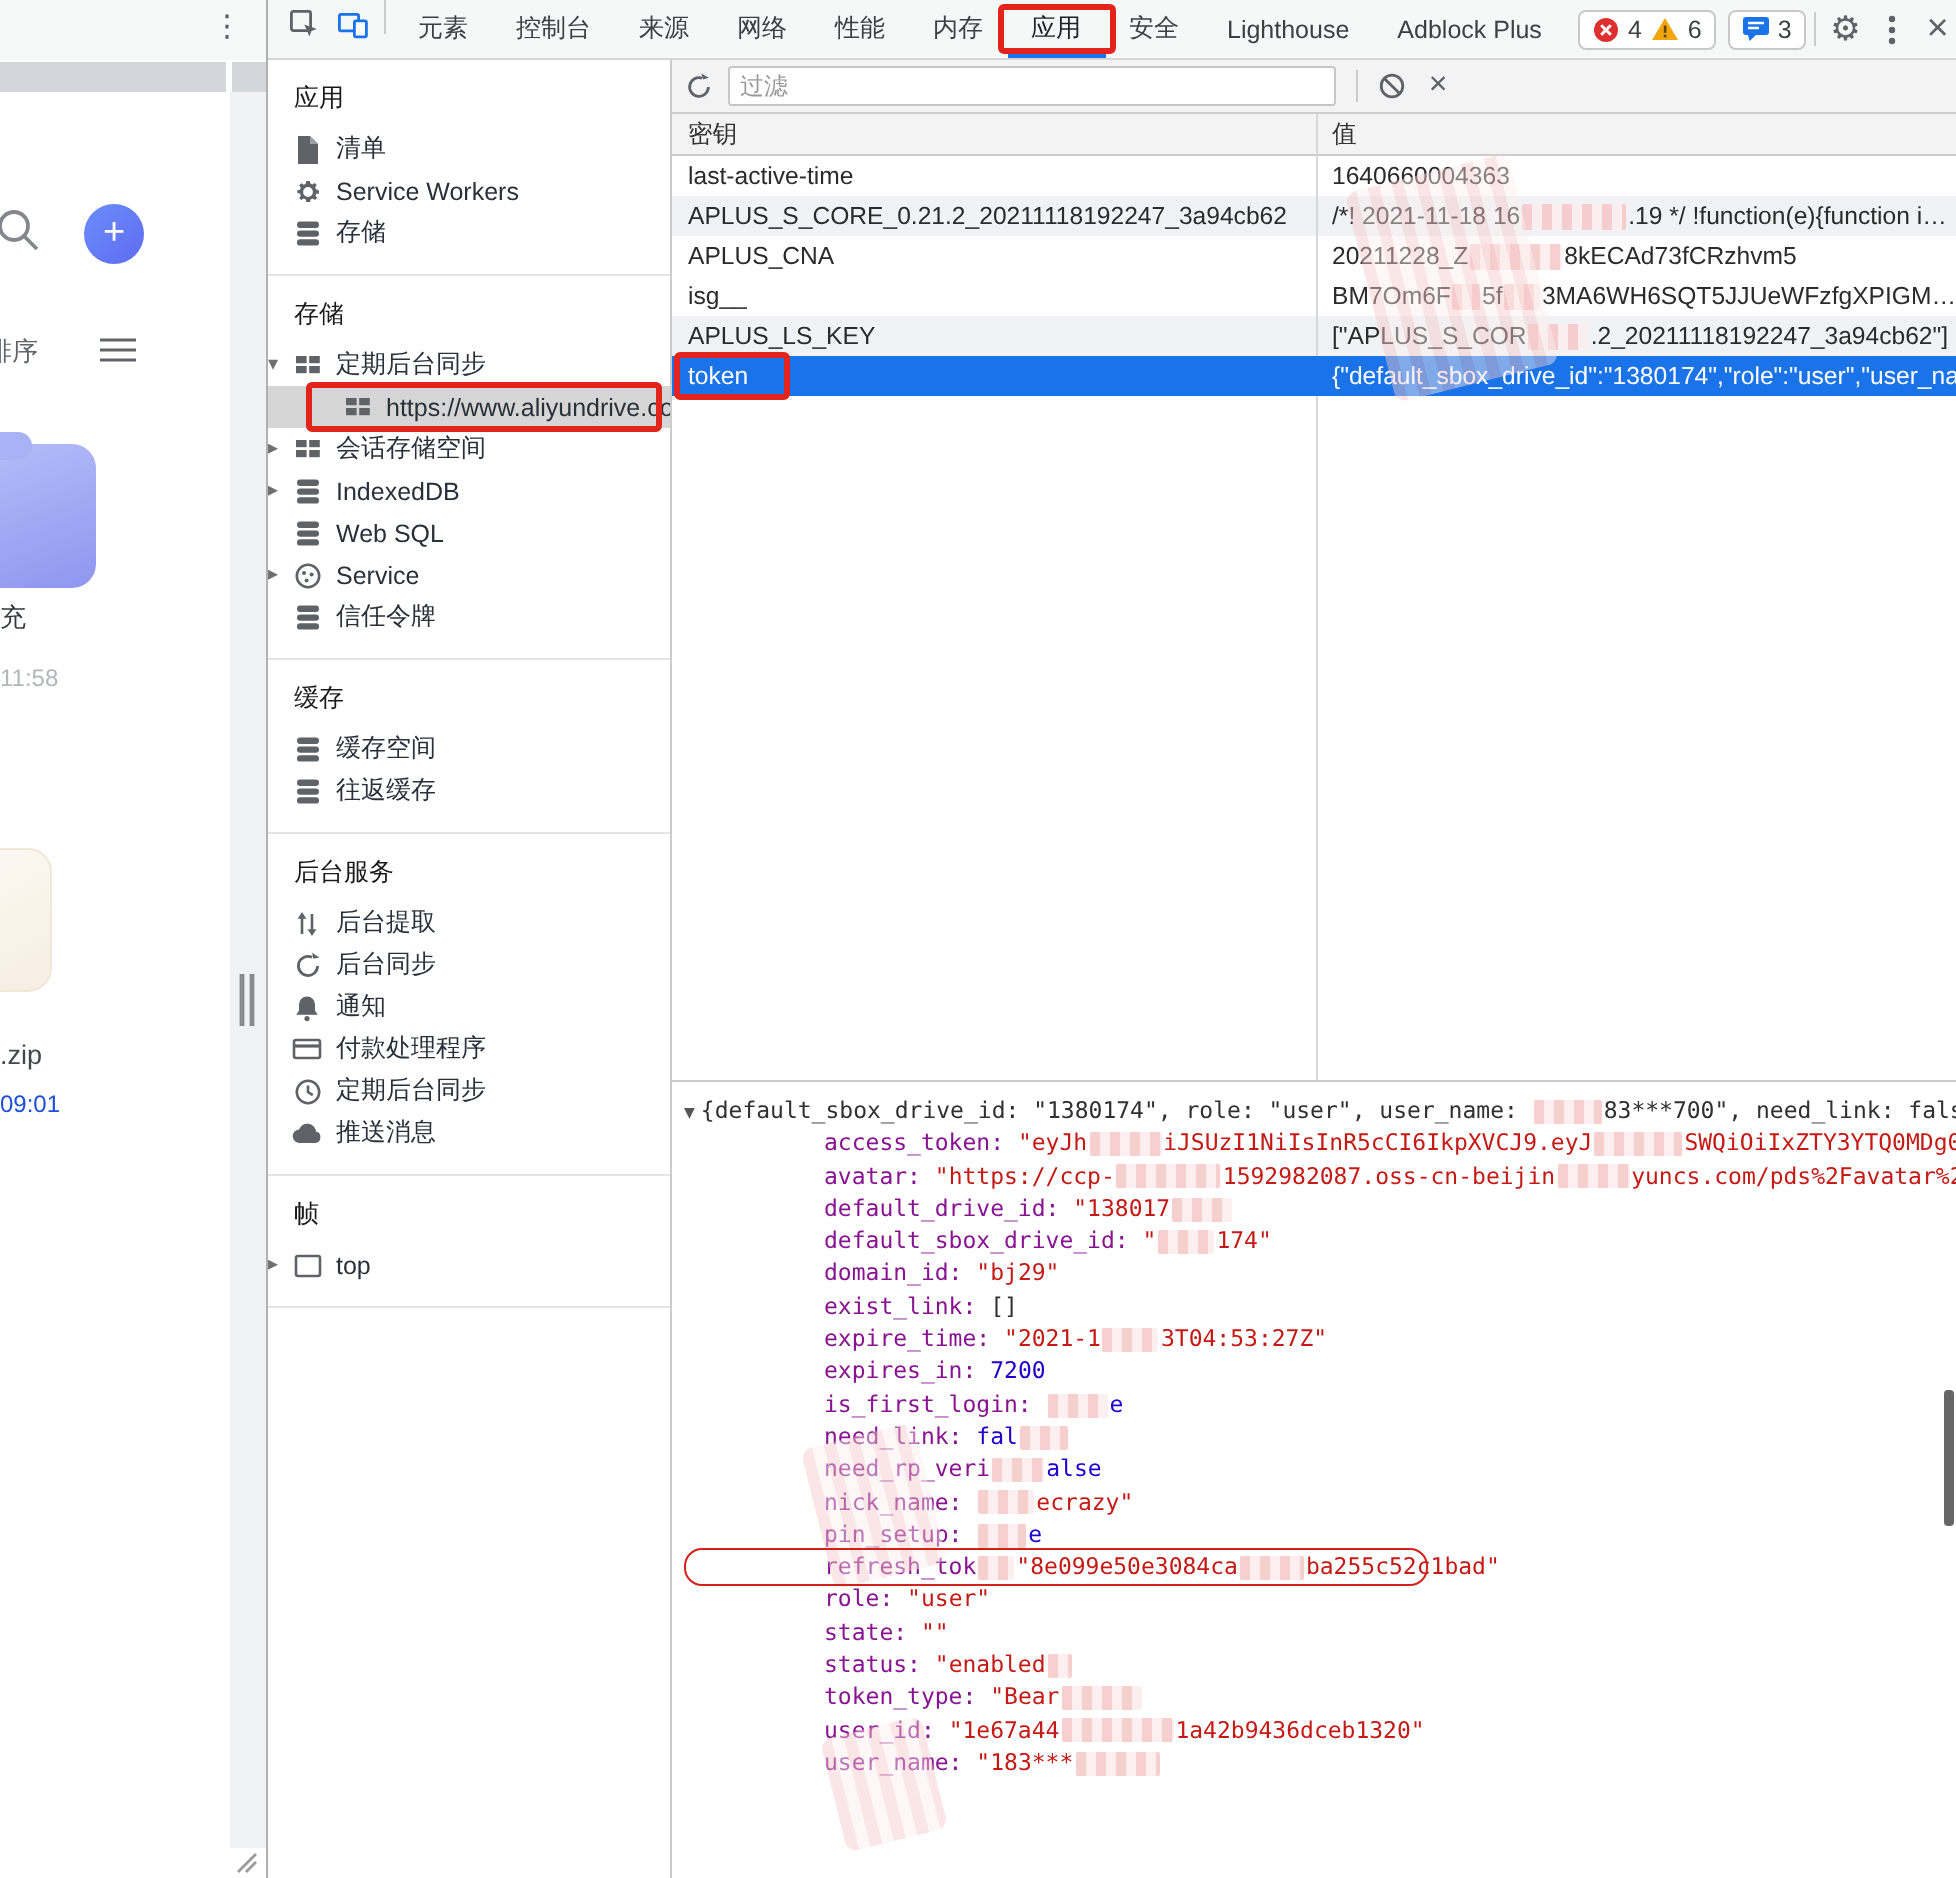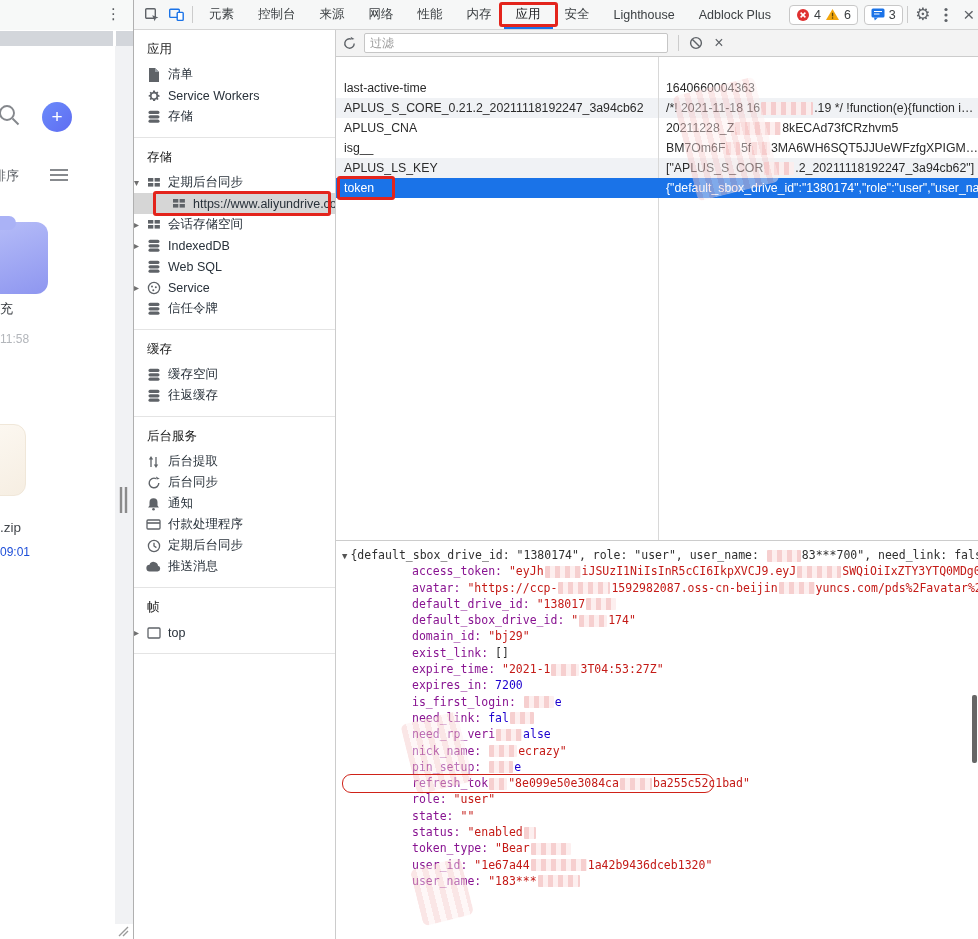--- a/index.html
+++ b/index.html
@@ -30,21 +30,21 @@
   #pb-doc{position:absolute;left:-30px;top:424px;width:54px;height:70px;border-radius:12px;
           background:linear-gradient(150deg,#fdf9f3,#f6eee2);border:1px solid #f0e7d9;}
   #pb-file2-name{position:absolute;left:0;top:520px;font-size:13.5px;color:#44484d;}
   #pb-file2-time{position:absolute;left:0;top:545px;font-size:12px;color:#1d4ed8;}
 
   
   #devtools{position:absolute;left:133px;top:0;width:845px;height:939px;box-sizing:border-box;
             border-left:1px solid #b0b0b0;background:#fff;}
   
   #tabbar{height:30px;box-sizing:border-box;background:#f6f7f7;border-bottom:1px solid #d5d5d5;
-          display:flex;align-items:center;padding:0 4px 0 6px;}
+          display:flex;padding:0 4px 0 6px;}
   .tbtn{width:24px;height:24px;display:flex;align-items:center;justify-content:center;flex:none;}
   .tdivider{width:1px;height:17px;background:#ccc;margin:0 4px;flex:none;}
   #tabs{display:flex;height:100%;align-items:stretch;}
   .tab{position:relative;display:flex;align-items:center;padding:0 12px;font-size:12.5px;color:#3c4043;white-space:nowrap;}
   .tab.selected{box-shadow:inset 0 -2.5px 0 #1a73e8;color:#202124;}
   #tabbar-right{margin-left:auto;display:flex;align-items:center;}
   .badge-group{display:flex;align-items:center;gap:4px;border:1px solid #c8c8c8;border-radius:4px;
                background:#fff;padding:2px 6px;margin-left:6px;font-size:12.5px;color:#3c4043;}
   .tb-glyph{font-size:17px;color:#5f6368;width:22px;text-align:center;}
 
@@ -479,20 +479,24 @@
           <input id="filter-input" type="text" placeholder="过滤" style="">
           <span class="vdiv"></span>
           <span class="ico">
               <svg width="14" height="14" viewBox="0 0 14 14" fill="none" stroke="#5f6368" stroke-width="1.4">
                 <circle cx="7" cy="7" r="5.4"></circle>
                 <path d="M3.2 3.2l7.6 7.6"></path>
               </svg>
             </span>
           <span class="tb-glyph" style="font-size:16px;width:18px;">×</span>
         </div>
+        <div id="grid-header">
+          <div class="hk">密钥</div>
+          <div class="hv">值</div>
+        </div>
         <div id="grid-vline"></div>
         <div id="grid-rows">
             <div class="grid-row">
               <div class="ck">
                 <span>last-active-time</span>
               </div>
               <div class="cv">
                 <span>1640660004363</span>
               </div>
             </div>

